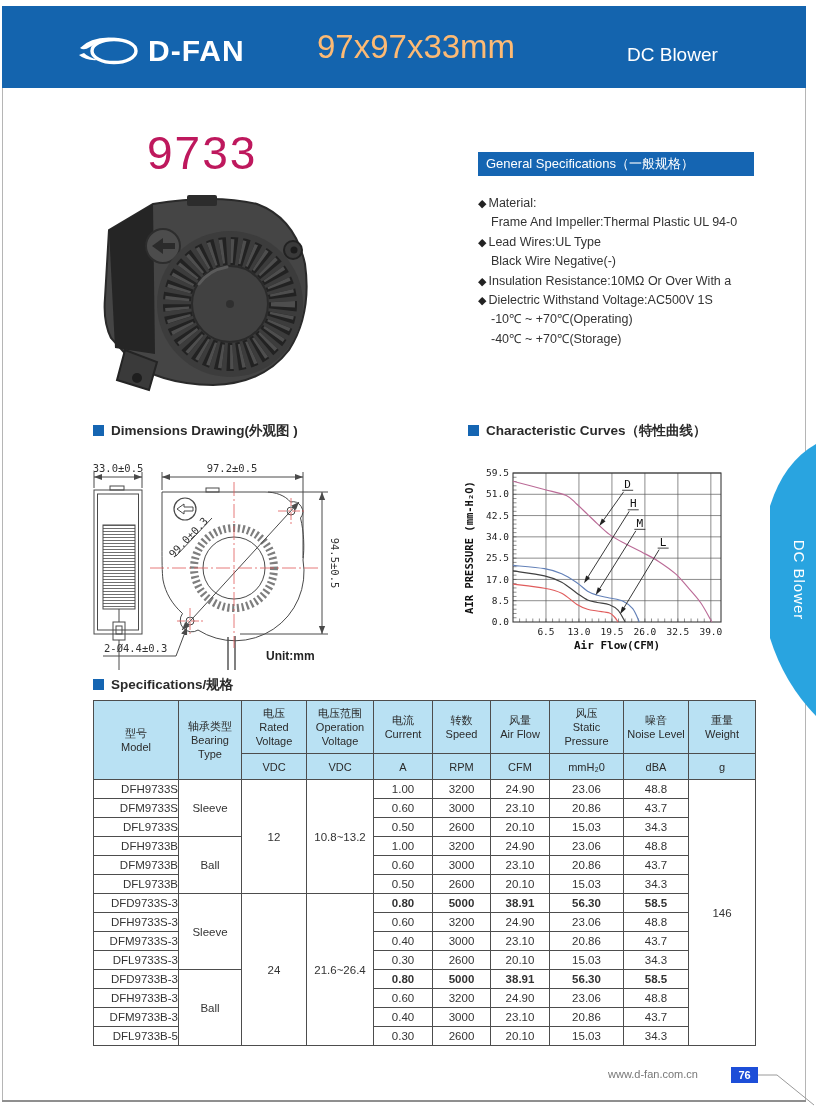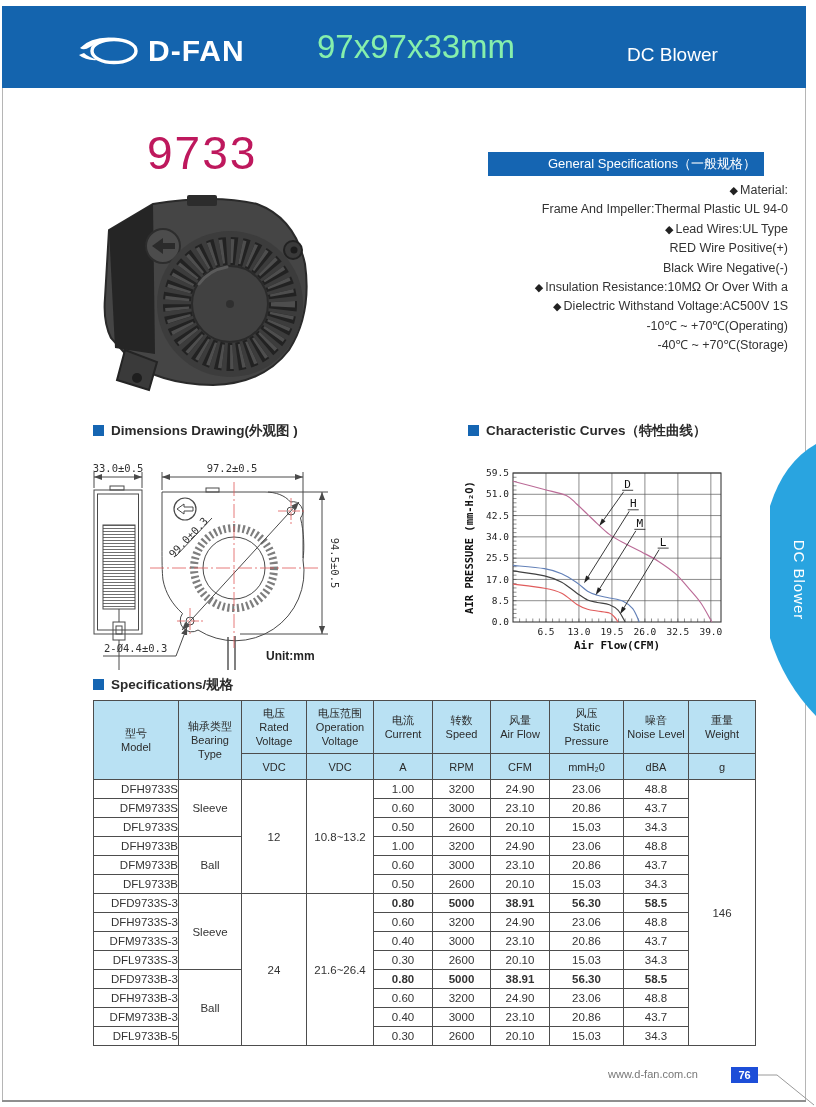--- a/index.html
+++ b/index.html
@@ -2,28 +2,28 @@
 <html><head>
 <meta charset="utf-8">
 <style>
   html,body{margin:0;padding:0;background:#e8e8e8;}
   .page{position:relative;width:816px;height:1107px;background:#ffffff;overflow:hidden;
         font-family:"Liberation Sans",sans-serif;color:#222;}
   .abs{position:absolute;}
   
   .header-bar{left:2px;top:6px;width:804px;height:82px;background:#1464ae;}
   .brand{left:148px;top:34px;font-size:30px;font-weight:bold;color:#fff;letter-spacing:1px;}
-  .size-title{left:317px;top:28px;font-size:33px;color:#86efac;font-weight:400;}
+  .size-title{left:317px;top:28px;font-size:33px;color:#fdba74;font-weight:400;}
   .prod-type{left:627px;top:44px;font-size:19px;color:#fff;}
   
   .model-title{left:147px;top:126px;font-size:46px;color:#be185d;letter-spacing:2px;}
   
-  .gs-panel{left:488px;top:152px;width:300px;text-align:right;}
+  .gs-panel{left:478px;top:152px;width:300px;}
   .gs-title{width:260px;background:#1565b2;color:#fff;font-size:13px;padding:3px 8px;}
-  .gs-items{margin-top:5px;font-size:12.5px;color:#333;line-height:19.4px;}
+  .gs-items{margin-top:18px;font-size:12.5px;color:#333;line-height:19.4px;}
   .gs-row{white-space:nowrap;}
   .gs-row .dm{font-size:11px;margin-right:2px;color:#222;}
   .gs-row.cont{padding-left:13px;}
   
   .sec-head{font-size:13.5px;color:#2a2a2a;font-weight:600;}
   .sec-head .sq{display:inline-block;width:11px;height:11px;background:#1565b2;margin-right:7px;
                 position:relative;top:1px;}
   
   svg text{font-family:"DejaVu Sans Mono",monospace;}
   .dimtext{font-size:10.5px;fill:#333;}
@@ -83,21 +83,20 @@
     <path d="M104,92 Q114,78 132,75" fill="none" stroke="#5a5a5a" stroke-width="3" stroke-linecap="round"></path>
     <circle cx="135" cy="112" r="4" fill="#2f2f2f"></circle>
   </svg>
 
   <div class="abs gs-panel">
     <div class="gs-title">General Specifications（一般规格）</div>
     <div class="gs-items">
       <div class="gs-row"><span class="dm">◆</span><span>Material:</span></div>
       <div class="gs-row cont"><span>Frame And Impeller:Thermal Plastic UL 94-0</span></div>
       <div class="gs-row"><span class="dm">◆</span><span>Lead Wires:UL Type</span></div>
-      <div class="gs-row cont"><span>RED Wire Positive(+)</span></div>
       <div class="gs-row cont"><span>Black Wire Negative(-)</span></div>
       <div class="gs-row"><span class="dm">◆</span><span>Insulation Resistance:10MΩ Or Over With a</span></div>
       <div class="gs-row"><span class="dm">◆</span><span>Dielectric Withstand Voltage:AC500V 1S</span></div>
       <div class="gs-row cont"><span>-10℃ ~ +70℃(Operating)</span></div>
       <div class="gs-row cont"><span>-40℃ ~ +70℃(Storage)</span></div>
     </div>
   </div>
 
   <div class="abs sec-head" style="left:93px;top:422px;">
     <span class="sq"></span><span>Dimensions Drawing(外观图 )</span>

